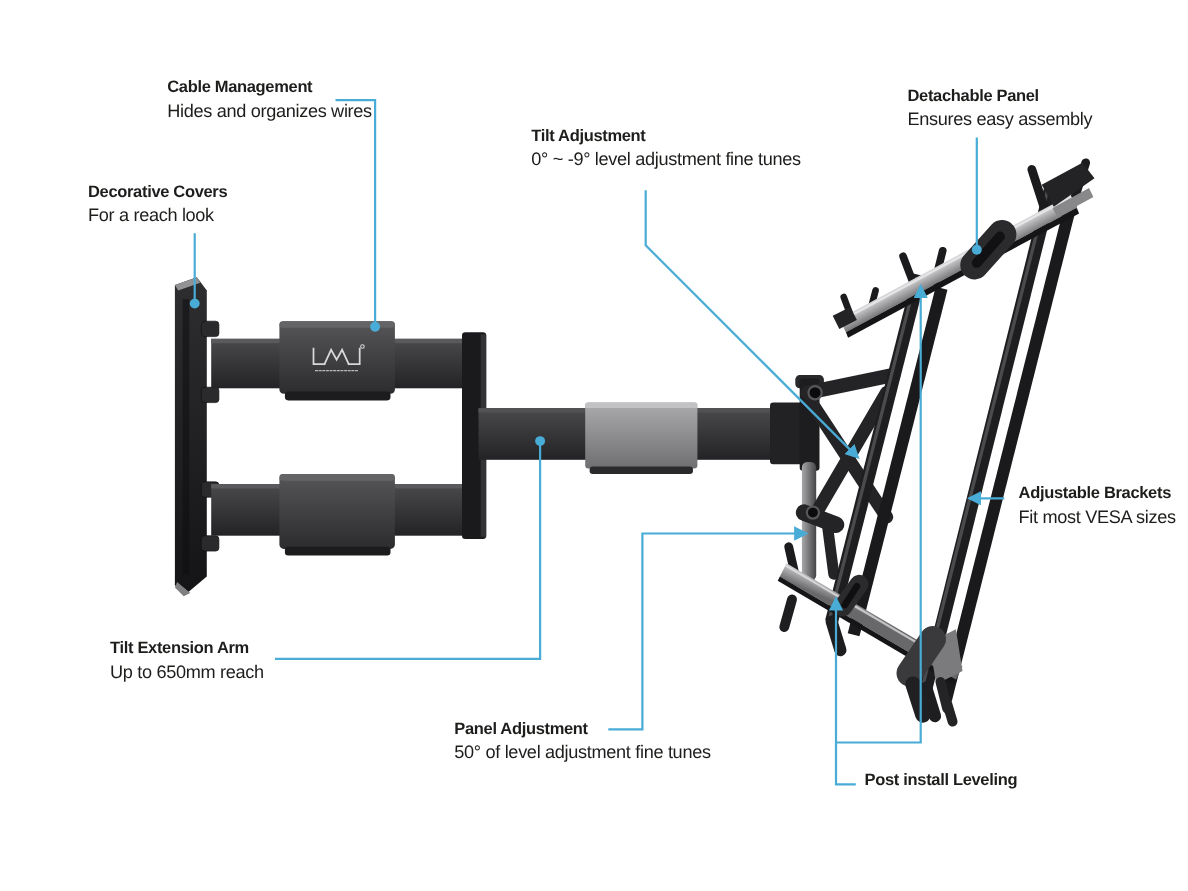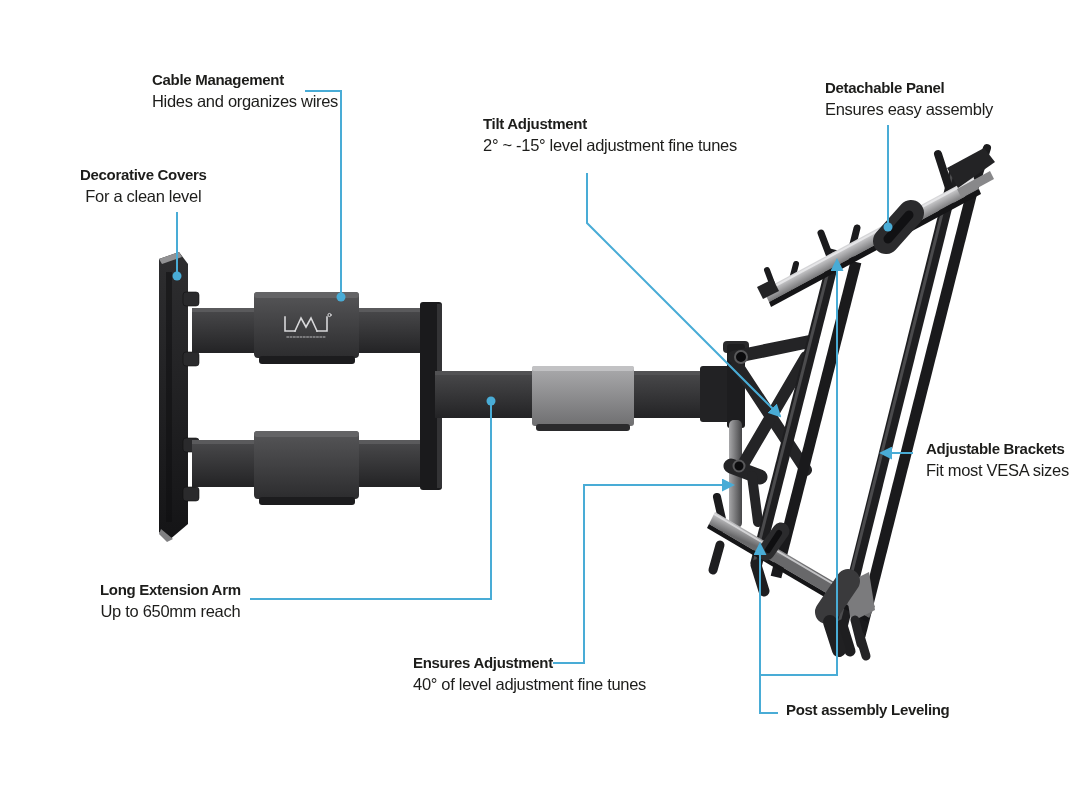--- a/index.html
+++ b/index.html
@@ -7,21 +7,21 @@
     position:relative;
     width:1080px;height:810px;
     background:#ffffff;
     overflow:hidden;
     font-family:"Liberation Sans","DejaVu Sans",sans-serif;
     color:#1d1d1b;
   }
   .stage svg{position:absolute;left:0;top:0;}
   .callout{position:absolute;white-space:nowrap;letter-spacing:-0.3px;}
   .callout .t{font-size:15px;font-weight:bold;line-height:1.2;}
-  .callout .d{font-size:16.5px;font-weight:normal;line-height:1.25;margin-top:2px;text-align:center;}
+  .callout .d{font-size:16.5px;font-weight:normal;line-height:1.25;margin-top:2px;}
 </style>
 </head>
 <body>
 
 <div class="stage">
 
   <svg width="1080" height="810" viewBox="0 0 1080 810">
     <defs>
       <linearGradient id="gBar" x1="0" y1="0" x2="0" y2="1">
         <stop offset="0" stop-color="#4a4a4c"></stop>
@@ -200,45 +200,45 @@
     </g>
   </svg>
 
   <div class="callout" style="left:152px;top:71px">
     <div class="t">Cable Management</div>
     <div class="d">Hides and organizes wires</div>
   </div>
 
   <div class="callout" style="left:80px;top:166px">
     <div class="t">Decorative Covers</div>
-    <div class="d">For a clean level</div>
+    <div class="d">For a reach look</div>
   </div>
 
   <div class="callout" style="left:483px;top:115px">
     <div class="t">Tilt Adjustment</div>
-    <div class="d">2° ~ -15° level adjustment fine tunes</div>
+    <div class="d">0° ~ -9° level adjustment fine tunes</div>
   </div>
 
   <div class="callout" style="left:825px;top:79px">
     <div class="t">Detachable Panel</div>
     <div class="d">Ensures easy assembly</div>
   </div>
 
   <div class="callout" style="left:926px;top:440px">
     <div class="t">Adjustable Brackets</div>
     <div class="d">Fit most VESA sizes</div>
   </div>
 
   <div class="callout" style="left:100px;top:581px">
-    <div class="t">Long Extension Arm</div>
+    <div class="t">Tilt Extension Arm</div>
     <div class="d">Up to 650mm reach</div>
   </div>
 
   <div class="callout" style="left:413px;top:654px">
-    <div class="t">Ensures Adjustment</div>
-    <div class="d">40° of level adjustment fine tunes</div>
+    <div class="t">Panel Adjustment</div>
+    <div class="d">50° of level adjustment fine tunes</div>
   </div>
 
   <div class="callout" style="left:786px;top:701px">
-    <div class="t">Post assembly Leveling</div>
+    <div class="t">Post install Leveling</div>
   </div>
 
 </div>
 
 </body></html>

